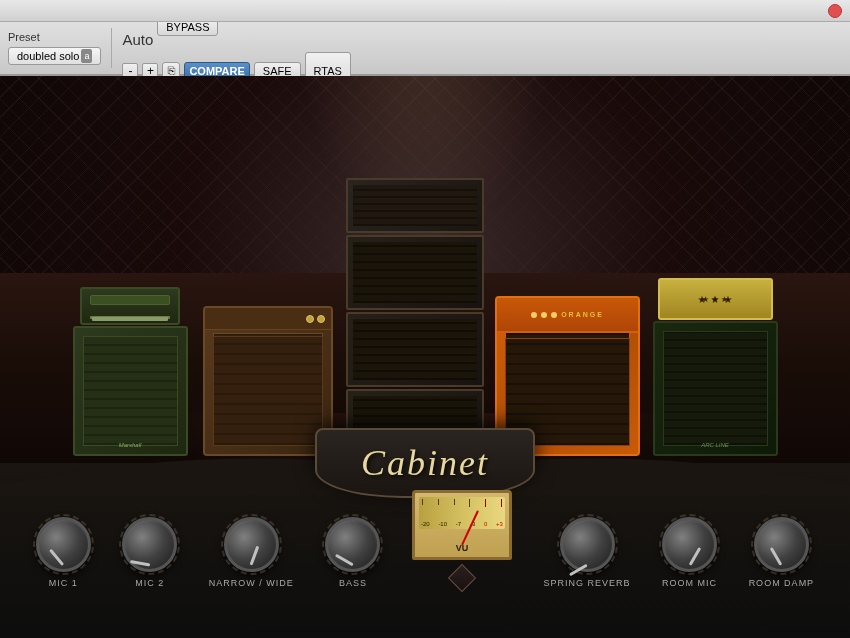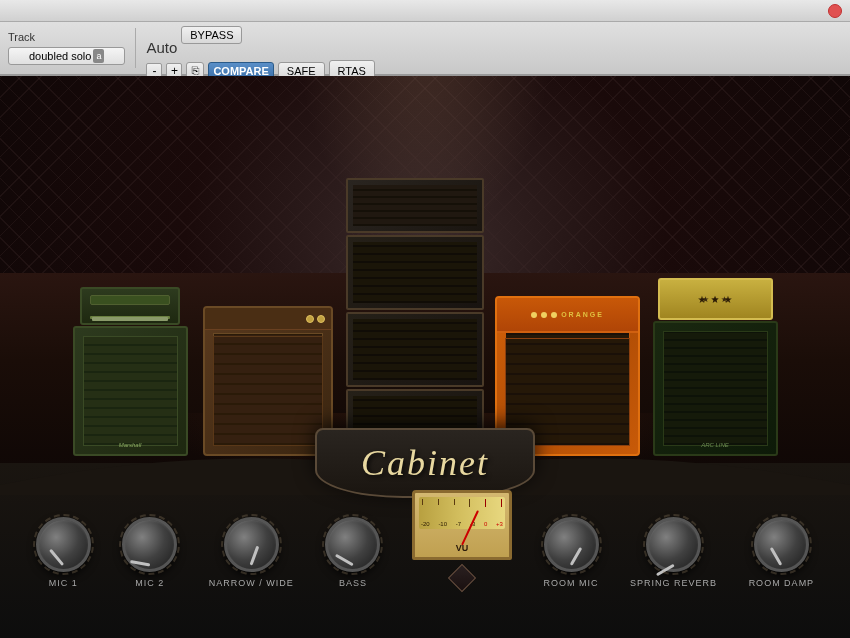--- a/index.html
+++ b/index.html
@@ -47,21 +47,21 @@
     .toolbar-row {
       display: flex;
       align-items: center;
       gap: 4px;
     }
 
     .track-dropdown {
       background: linear-gradient(to bottom, #f5f5f5, #e0e0e0);
       border: 1px solid #999;
       border-radius: 3px;
-      padding: 1px 20px;
+      padding: 1px 8px;
       font-size: 11px;
       height: 18px;
       display: flex;
       align-items: center;
       gap: 2px;
       cursor: pointer;
     }
 
     .track-badge {
       background: #888;
@@ -154,21 +154,21 @@
       height: 18px;
       cursor: pointer;
       display: flex;
       align-items: center;
     }
 
     .rtas-btn {
       background: linear-gradient(to bottom, #f0f0f0, #d8d8d8);
       border: 1px solid #999;
       border-radius: 3px;
-      padding: 10px 8px;
+      padding: 18px 8px;
       font-size: 11px;
       height: 18px;
       cursor: pointer;
       display: flex;
       align-items: center;
     }
 
     .auto-label {
       font-size: 15px;
       color: #333;
@@ -627,21 +627,21 @@
 <body>
 
 <div id="title-bar" style="position:relative;">
   <span class="title-bar-text"></span>
   <div class="close-btn"></div>
 </div>
 
 <div id="toolbar">
 
   <div class="toolbar-section">
-    <span class="section-label">Track</span>
+    <span class="section-label">Preset</span>
     <div class="toolbar-row">
       <div class="track-dropdown">
         <span>doubled solo</span>
         <span class="track-badge">a</span>
       </div>
     </div>
   </div>
 
   <div class="toolbar-divider"></div>
 
@@ -815,27 +815,27 @@
 
           <div id="vu-label">
             <span>VU</span>
           </div>
         </div>
 
         <div id="vu-diamond"></div>
       </div>
 
       <div class="knob-group">
+        <div class="knob" style="--rotation: -120deg; width:55px;height:55px;"></div>
+        <span class="knob-label">SPRING REVERB</span>
+      </div>
+
+      <div class="knob-group">
         <div class="knob" style="--rotation: 30deg; width:55px;height:55px;"></div>
         <span class="knob-label">ROOM MIC</span>
-      </div>
-
-      <div class="knob-group">
-        <div class="knob" style="--rotation: -120deg; width:55px;height:55px;"></div>
-        <span class="knob-label">SPRING REVERB</span>
       </div>
 
       <div class="knob-group">
         <div class="knob" style="--rotation: -30deg; width:55px;height:55px;"></div>
         <span class="knob-label">ROOM DAMP</span>
       </div>
 
     </div>
   </div>
 

